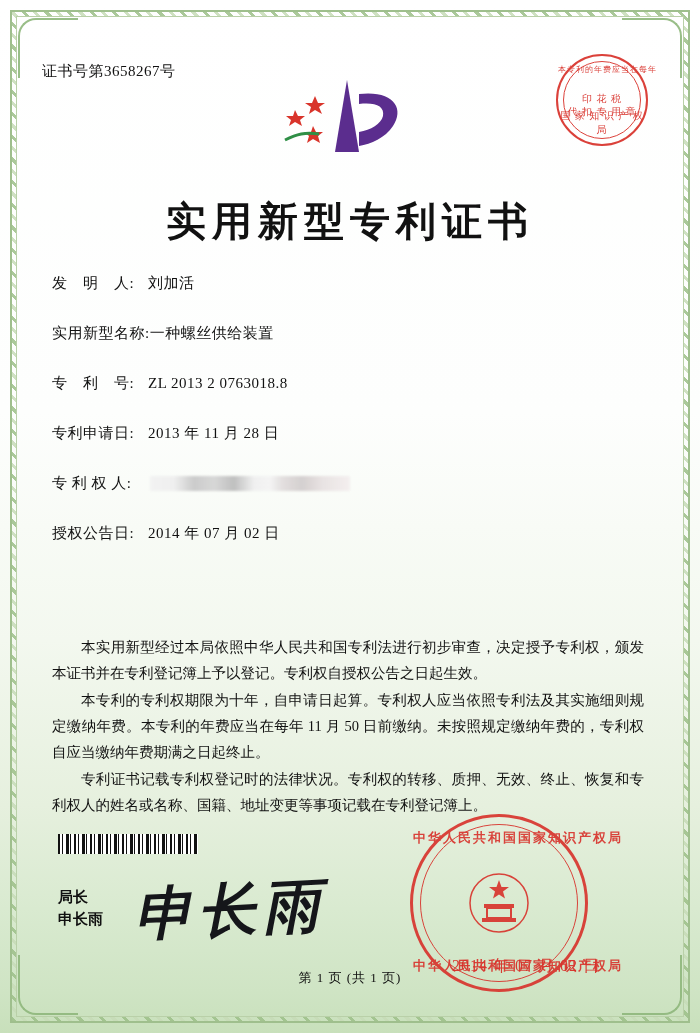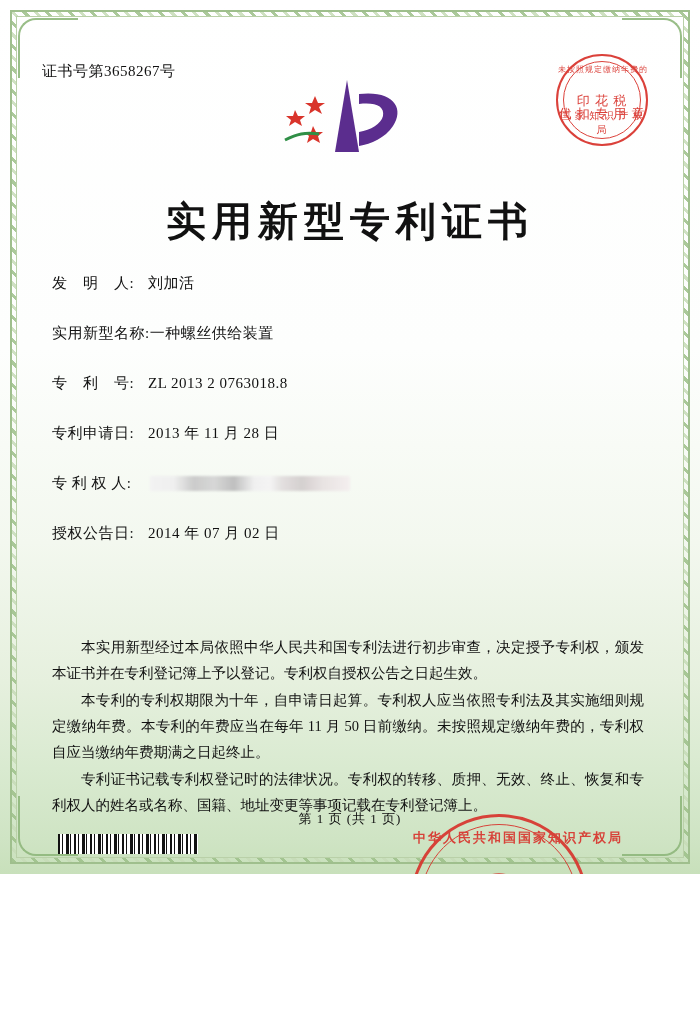--- a/index.html
+++ b/index.html
@@ -6,21 +6,21 @@
     margin: 0;
     padding: 0;
     background: #ffffff;
   }
   body {
     font-family: "Liberation Serif", "DejaVu Serif", serif;
   }
   .page {
     position: relative;
     width: 700px;
-    height: 874px;
+    height: 1033px;
     overflow: hidden;
     background: linear-gradient(to bottom,
         #ffffff 0%,
         #fdfefd 40%,
         #f3f8ef 62%,
         #e6f0de 78%,
         #d9ead0 88%,
         #cfe4c4 96%,
         #c8e0bb 100%);
     box-sizing: border-box;
@@ -117,21 +117,21 @@
   .seal-top .arc-text {
     position: absolute;
     left: 0; right: 0; top: 8px;
     font-size: 8px;
     letter-spacing: 1px;
     white-space: nowrap;
   }
   .seal-top .mid1, .seal-top .mid2 {
     position: absolute;
     left: 0; right: 0;
-    font-size: 13px;
+    font-size: 10px;
     letter-spacing: 1px;
   }
   .seal-top .mid1 { top: 36px; }
   .seal-top .mid2 { top: 49px; }
   .seal-top .bottom-text {
     position: absolute;
     left: 0; right: 0; bottom: 7px;
     font-size: 10px;
     letter-spacing: 1px;
   }
@@ -330,21 +330,21 @@
           <polygon points="40,22 43,29 50,29 44,33 47,40 40,36 34,40 36,33 30,29 37,29"></polygon>
           <polygon points="20,36 23,42 30,42 25,46 27,52 20,48 14,52 16,46 11,42 18,42"></polygon>
           <polygon points="38,52 41,58 48,58 43,62 45,69 38,65 32,69 34,62 29,58 36,58"></polygon>
         </g>
         <path d="M10 66 C22 60 30 58 44 60" stroke="#2f8f46" stroke-width="3" fill="none"></path>
       </svg>
     </div>
 
     <div class="seal-top">
       <div class="ring"></div>
-      <div class="arc-text">未按照规定缴纳年费的</div>
+      <div class="arc-text">本专利的年费应当在每年</div>
       <div class="mid1">印 花 税</div>
       <div class="mid2">代 扣 专 用 章</div>
       <div class="bottom-text">国 家 知 识 产 权 局</div>
     </div>
 
     <div class="main-title">实用新型专利证书</div>
 
     <div class="fields">
       <div class="field-row">
         <span class="field-label">发　明　人:</span>

